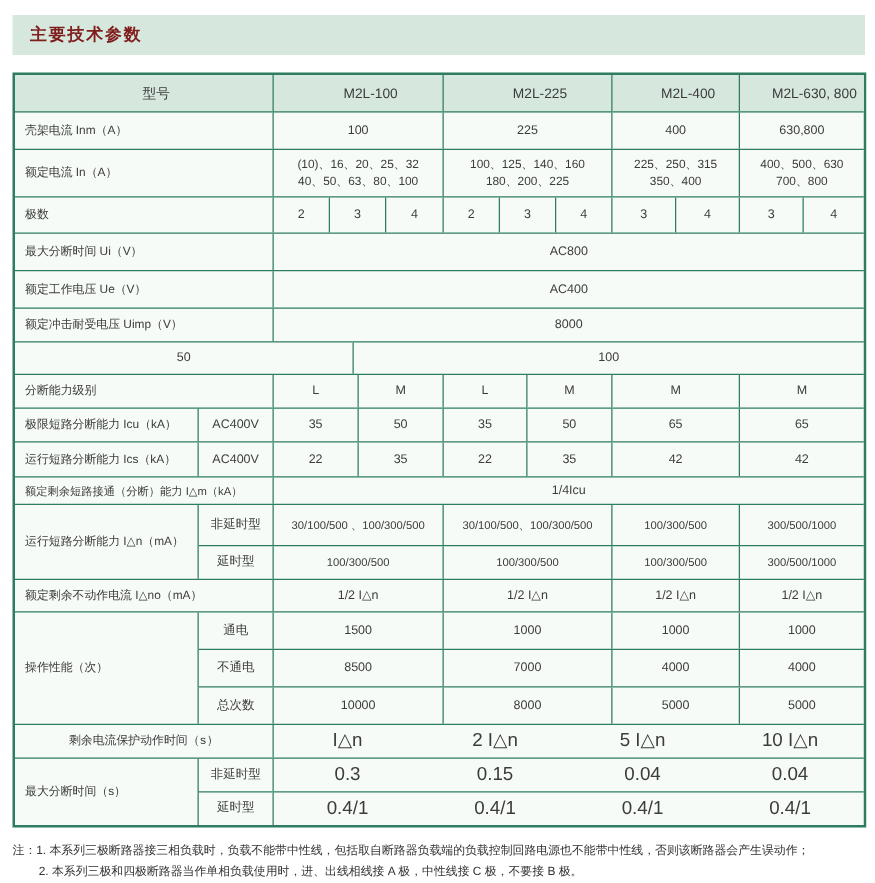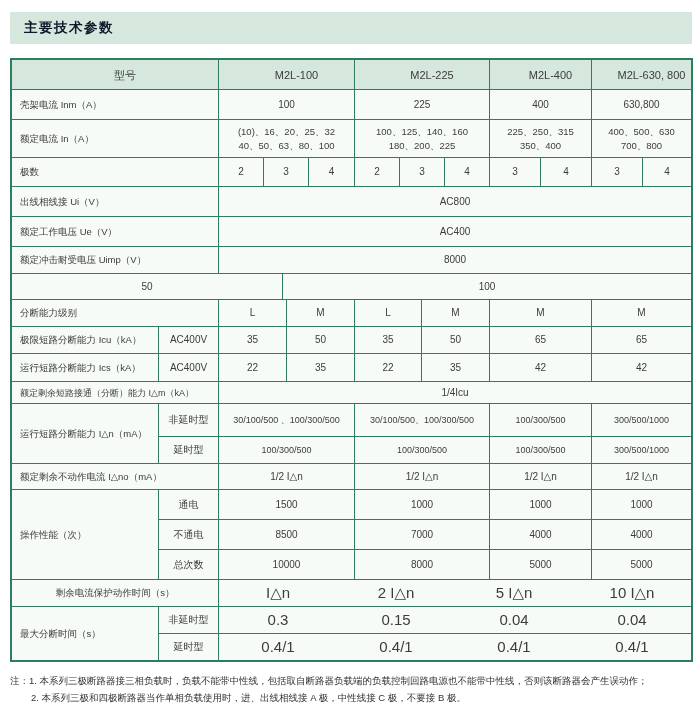--- a/index.html
+++ b/index.html
@@ -6,30 +6,30 @@
     --bd:#2f7d60;
     --hdr:#d6e8dd;
     --cell:#f6fbf7;
     --txt:#3c3c3c;
   }
   *{box-sizing:border-box;margin:0;padding:0;}
   html,body{width:700px;height:706px;overflow:hidden;}
   body{background:#ffffff;font-family:"Liberation Sans","DejaVu Sans",sans-serif;color:var(--txt);}
   .page{padding:12px 7px 0 10px;}
   .title-band{width:682px;height:32px;background:var(--hdr);display:flex;align-items:center;padding-left:14px;margin-bottom:14px;}
-  .title-band .tt{font-size:13.5px;font-weight:bold;color:#0f172a;letter-spacing:1.5px;}
+  .title-band .tt{font-size:13.5px;font-weight:bold;color:#7f1d1d;letter-spacing:1.5px;}
   .tbl{width:683px;border:2px solid var(--bd);background:var(--cell);}
   .row{display:flex;border-bottom:1px solid var(--bd);}
   .tbl > .row:last-child{border-bottom:none;}
   .stack > .row:last-child{border-bottom:none;}
   .cell{border-right:1px solid var(--bd);display:flex;align-items:center;justify-content:center;
         text-align:center;font-size:10px;line-height:12px;flex:0 0 auto;color:var(--txt);}
   .row .cell:last-child{border-right:none;}
   .lblc{justify-content:flex-start;text-align:left;padding-left:8px;font-size:9.5px;}
-  .ctr{justify-content:center;text-align:center;padding-left:0;}
+  .ctr{justify-content:center;text-align:center;padding-left:0;font-family:Liberation Mono, monospace;}
   .hdr{background:var(--hdr);}
   .hdr .cell{font-size:11px;padding-left:20px;}
   .two{flex-direction:column;justify-content:center;font-size:9.5px;line-height:14px;}
   .sm{font-size:9px;}
   .w207{width:207px}.w147{width:147px}.w60{width:60px}
   .w136{width:136px}.w135{width:135px}.w102{width:102px}
   .w271{width:271px}
   .w68{width:68px}.w67{width:67px}.w45{width:45px}.w46{width:46px}.w51{width:51px}
   .wfx{flex:1 1 auto;}
   .stack{flex:1 1 auto;display:flex;flex-direction:column;}
@@ -93,21 +93,21 @@
       <div class="cell w45">2</div>
       <div class="cell w45">3</div>
       <div class="cell w45">4</div>
       <div class="cell w51">3</div>
       <div class="cell w51">4</div>
       <div class="cell w51">3</div>
       <div class="cell wfx">4</div>
     </div>
 
     <div class="row" style="height:30px">
-      <div class="cell lblc w207">出线相线接 Ui（V）</div>
+      <div class="cell lblc w207">最大分断时间 Ui（V）</div>
       <div class="cell wfx">AC800</div>
     </div>
 
     <div class="row" style="height:30px">
       <div class="cell lblc w207">额定工作电压 Ue（V）</div>
       <div class="cell wfx">AC400</div>
     </div>
 
     <div class="row" style="height:27px">
       <div class="cell lblc w207">额定冲击耐受电压 Uimp（V）</div>

